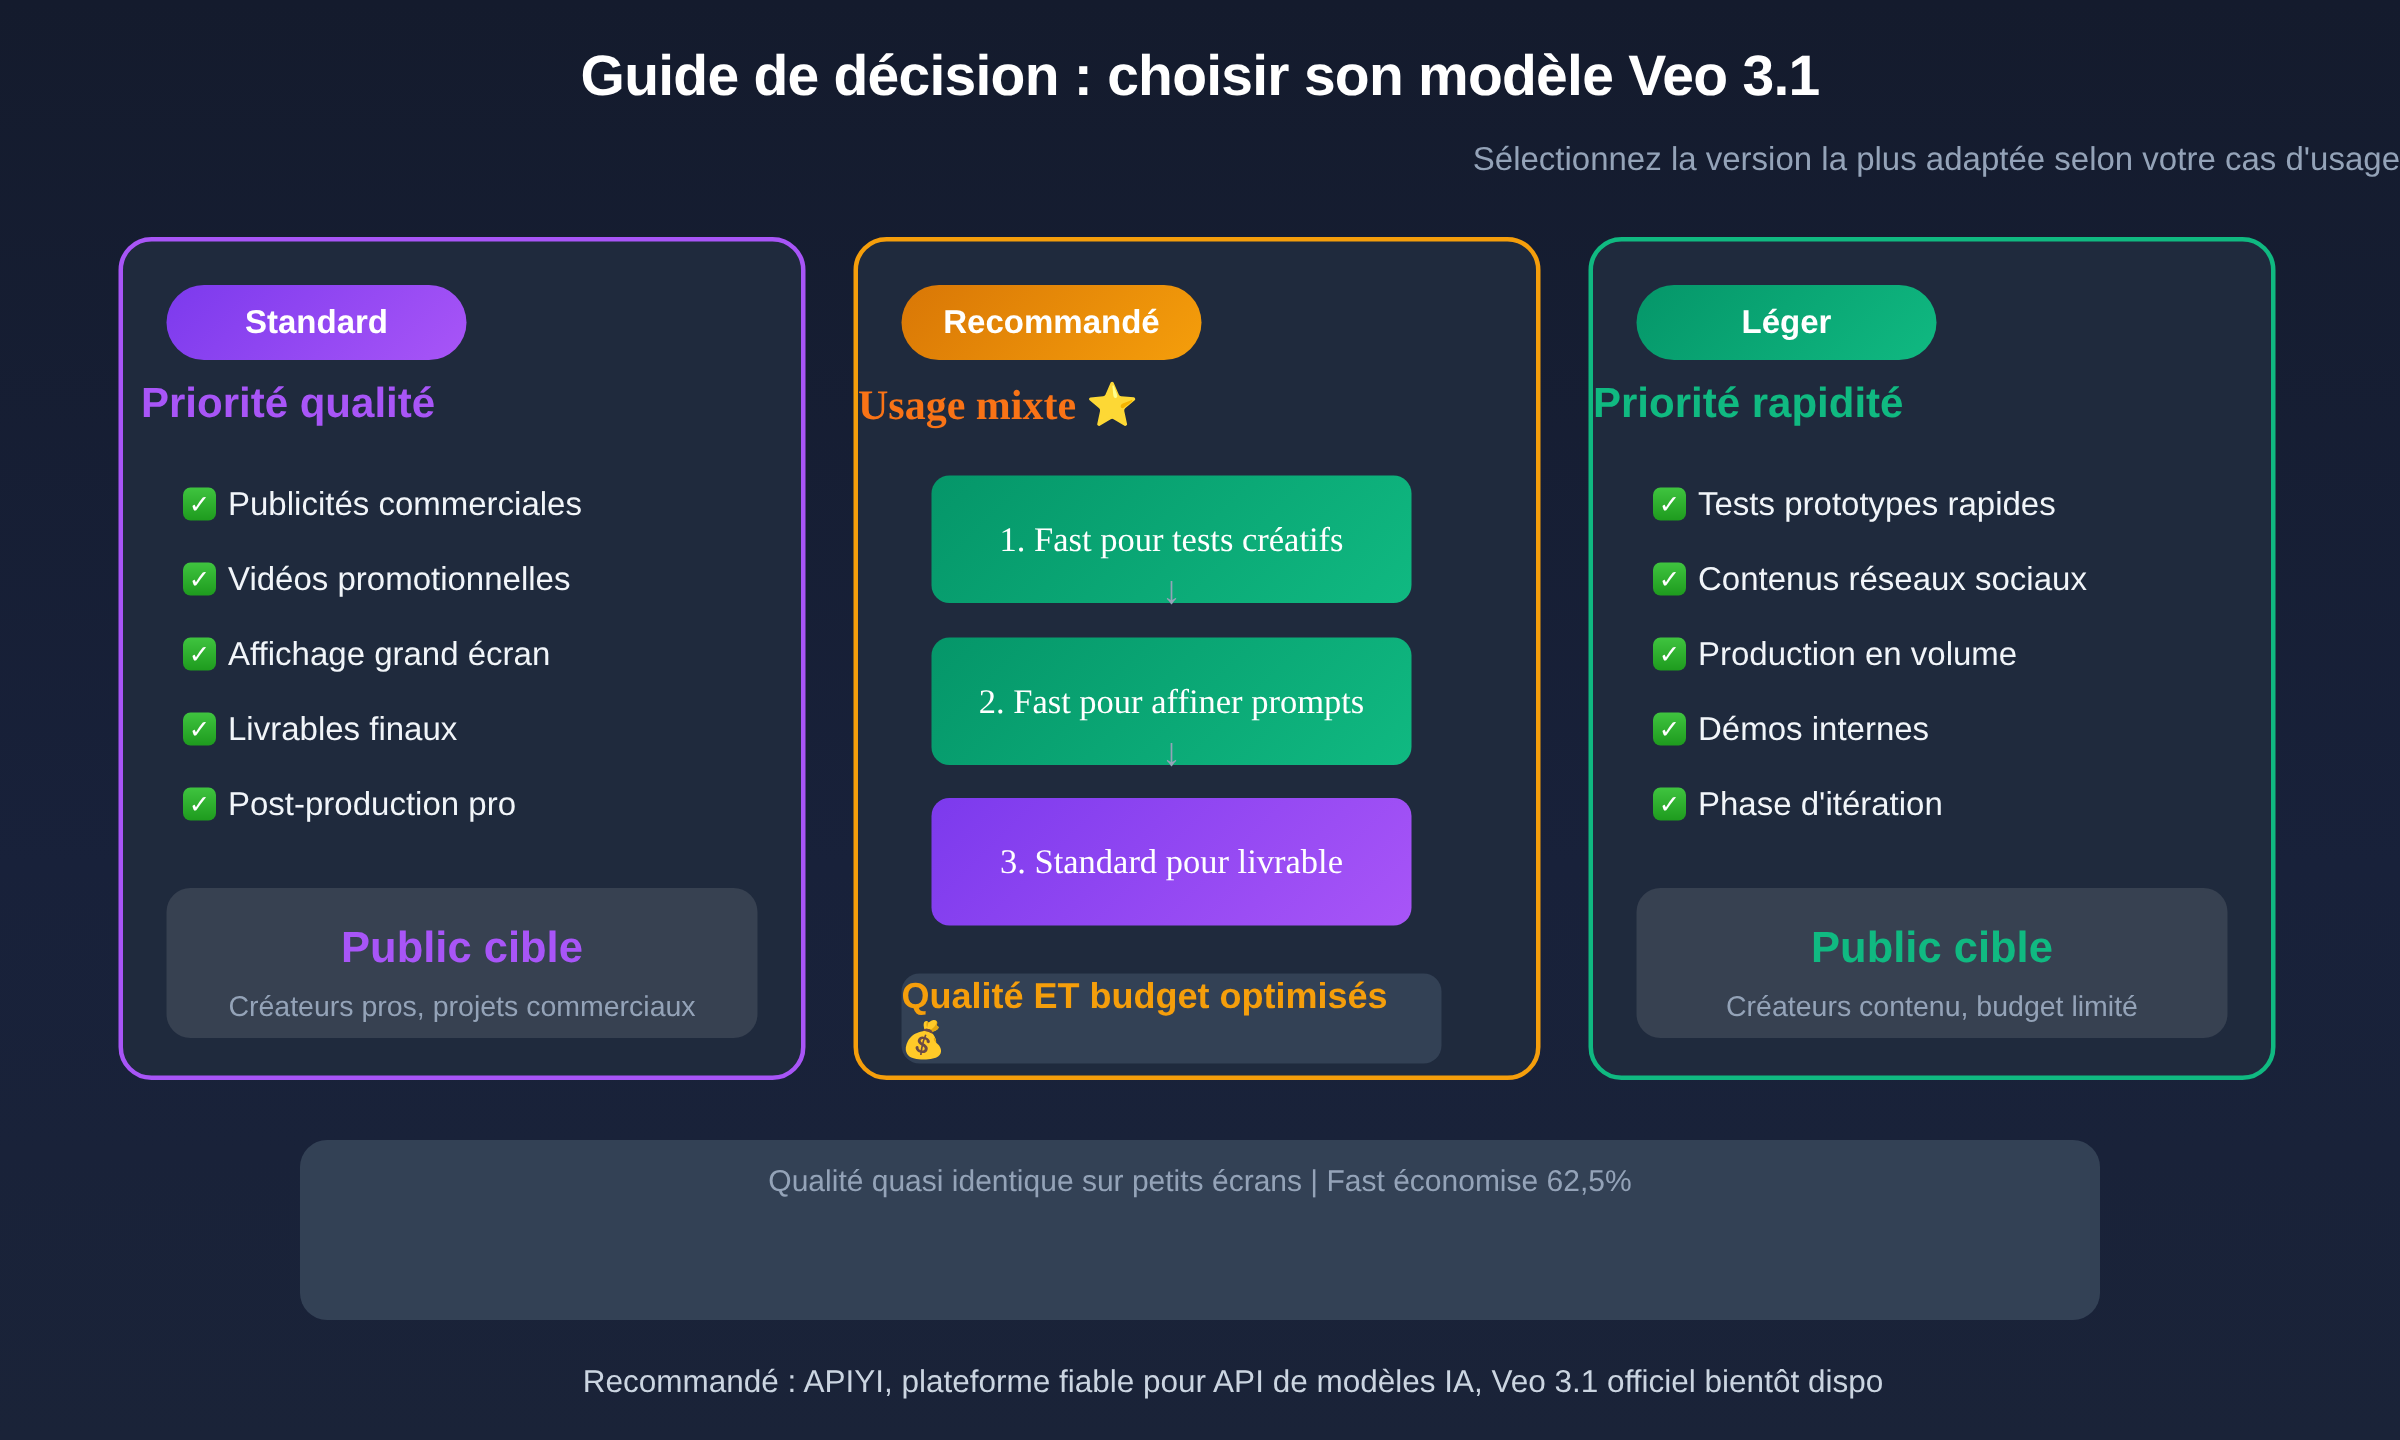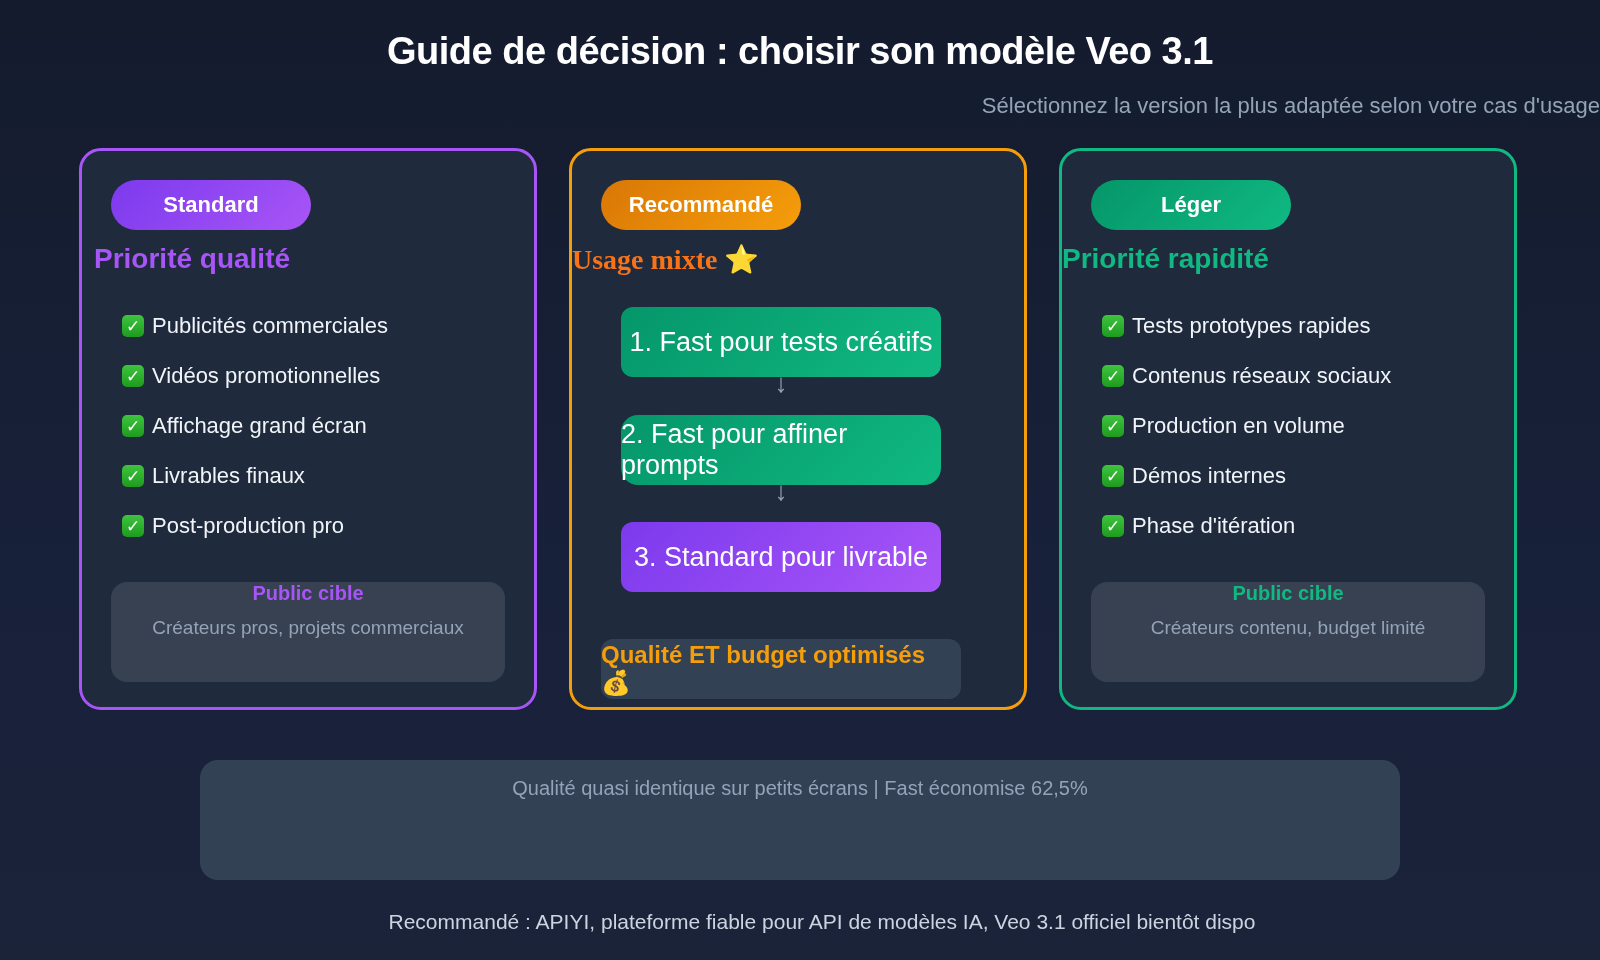--- a/index.html
+++ b/index.html
@@ -13,21 +13,21 @@
     .title {
       position: absolute; left: 0; right: 0; top: 30px;
       text-align: center; font-size: 38px; font-weight: 700; color: #ffffff;
       letter-spacing: -0.5px;
     }
     .subtitle {
       position: absolute; left: 0; right: 0; top: 93px;
       text-align: right; font-size: 22px; color: #94a3b8;
     }
     .card {
-      position: absolute; top: 148px; width: 458px; height: 562px;
+      position: absolute; top: 158px; width: 458px; height: 562px;
       box-sizing: border-box; border: 3px solid; border-radius: 22px;
       background: #1f2a3d;
     }
     .card.c1 { left: 79px; border-color: #a855f7; }
     .card.c2 { left: 569px; border-color: #f59e0b; }
     .card.c3 { left: 1059px; border-color: #10b981; }
     .badge {
       position: absolute; top: 29px; left: 29px; width: 200px; height: 50px;
       border-radius: 25px; display: flex; align-items: center; justify-content: center;
       font-size: 22px; font-weight: 700; color: #fff;
@@ -49,28 +49,28 @@
     .check {
       display: inline-flex; width: 22px; height: 22px; border-radius: 5px;
       background: linear-gradient(180deg, #3fc43f, #1e9b1e);
       color: #fff; font-size: 17px; font-weight: 700; align-items: center; justify-content: center;
       margin-right: 8px; flex-shrink: 0; line-height: 1;
     }
     .audience {
       position: absolute; left: 29px; right: 29px; top: 431px; height: 100px;
       background: #374151; border-radius: 16px; text-align: center;
     }
-    .audience .a-title { font-size: 20px; font-weight: 700; }
+    .audience .a-title { margin-top: 24px; font-size: 29px; font-weight: 700; }
     .c1 .a-title { color: #a855f7; }
     .c3 .a-title { color: #10b981; }
     .audience .a-desc { margin-top: 12px; font-size: 19px; color: #94a3b8; }
     .step {
-      position: absolute; left: 49px; width: 320px; height: 70px; border-radius: 12px;
+      position: absolute; left: 49px; width: 320px; height: 85px; border-radius: 12px;
       display: flex; align-items: center; justify-content: center;
-      font-size: 27px; color: #ffffff;
+      font-size: 23px; color: #ffffff; font-family: Liberation Serif, serif;
     }
     .step.green { background: linear-gradient(135deg, #059669, #10b981); }
     .step.purple { background: linear-gradient(135deg, #7c3aed, #a855f7); }
     .arrow {
       position: absolute; left: 49px; width: 320px; text-align: center;
       color: #94a3b8; font-size: 26px; line-height: 1;
     }
     .mix-note {
       position: absolute; left: 29px; width: 360px; top: 471px; height: 60px;
       background: #334155; border-radius: 12px;
@@ -123,21 +123,21 @@
     <div class="a-title">Public cible</div>
     <div class="a-desc">Créateurs pros, projets commerciaux</div>
   </div>
 </div>
 
 <div class="card c2">
   <div class="badge">Recommandé</div>
   <div class="heading">Usage mixte ⭐</div>
   <div class="step green" style="top:156px;">1. Fast pour tests créatifs</div>
   <div class="arrow" style="top:219px;">↓</div>
-  <div class="step green" style="top:264px;border-radius:17px;">2. Fast pour affiner prompts</div>
+  <div class="step green" style="top:264px;">2. Fast pour affiner prompts</div>
   <div class="arrow" style="top:327px;">↓</div>
   <div class="step purple" style="top:371px;">3. Standard pour livrable</div>
   <div class="mix-note" style="top:460px;">Qualité ET budget optimisés 💰</div>
 </div>
 
 <div class="card c3">
   <div class="badge">Léger</div>
   <div class="heading">Priorité rapidité</div>
   <ul class="list">
     <li>

